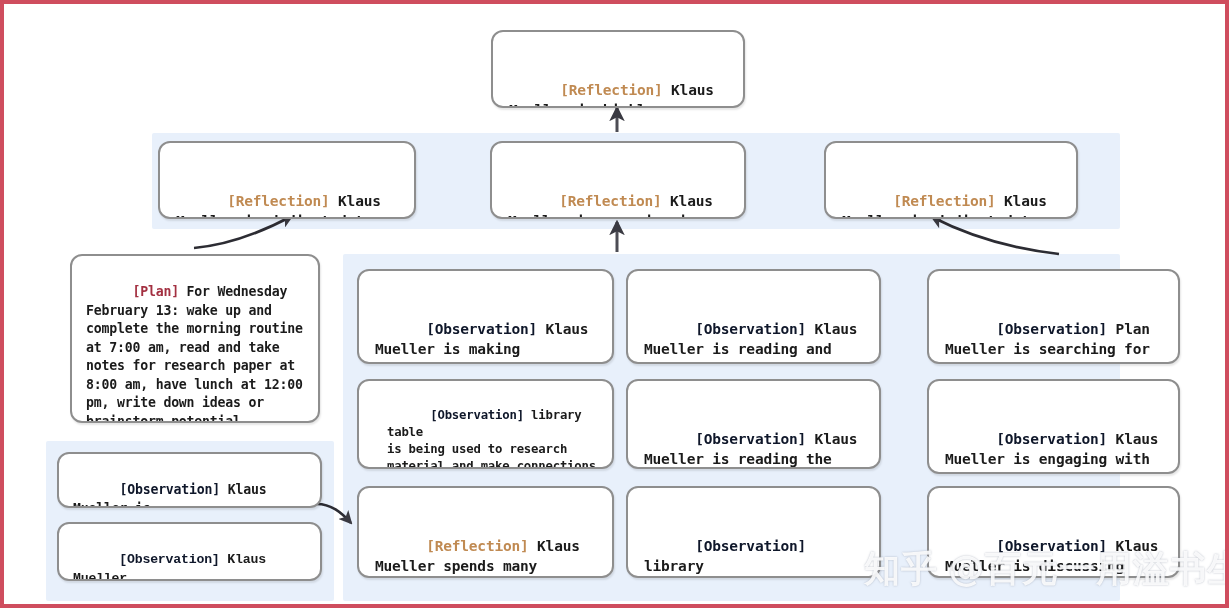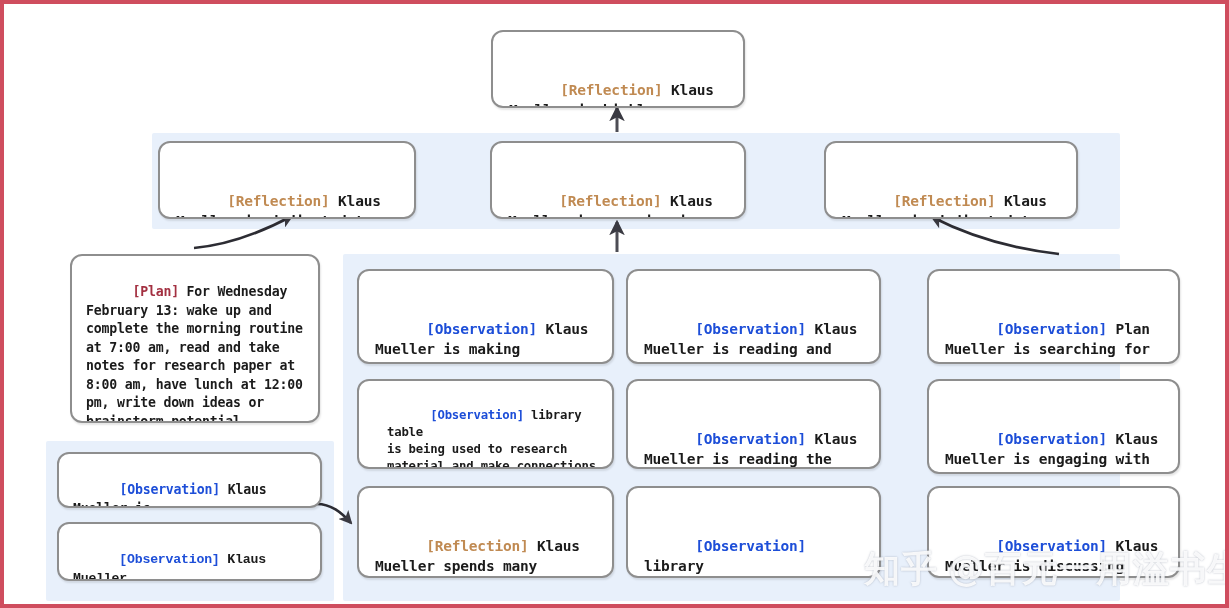--- a/index.html
+++ b/index.html
@@ -49,21 +49,21 @@
     letter-spacing: -0.2px;
     white-space: pre-wrap;
     word-break: normal;
     overflow: hidden;
   }
   .node.sm { font-size: 12.3px; line-height: 1.38; padding: 9px 10px 9px 28px; }
   .node.xs { font-size: 13.2px; line-height: 1.40; padding: 9px 10px 9px 14px; }
 
   .tag { font-weight: bold; }
   .tag-reflection { color: #c08a52; }
-  .tag-observation { color: #1d4ed8; }
+  .tag-observation { color: #0f172a; }
   .tag-plan { color: #a33041; }
 
   
   #arrows {
     position: absolute;
     left: 0; top: 0;
     width: 1221px; height: 600px;
     pointer-events: none;
   }
 

